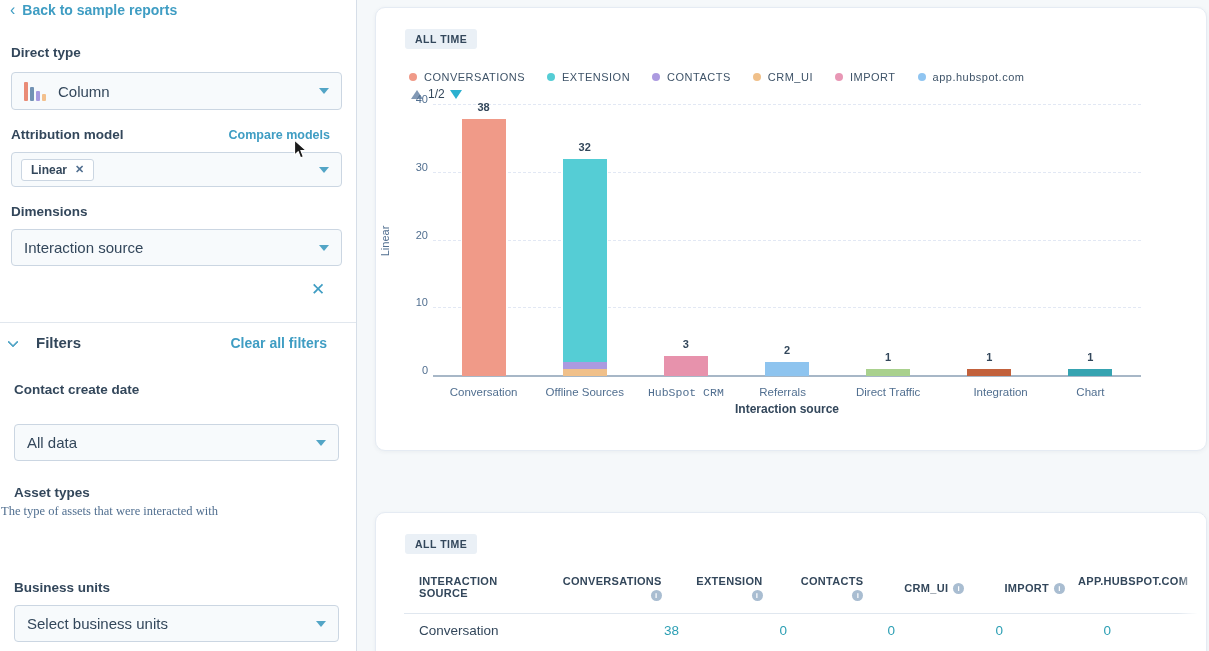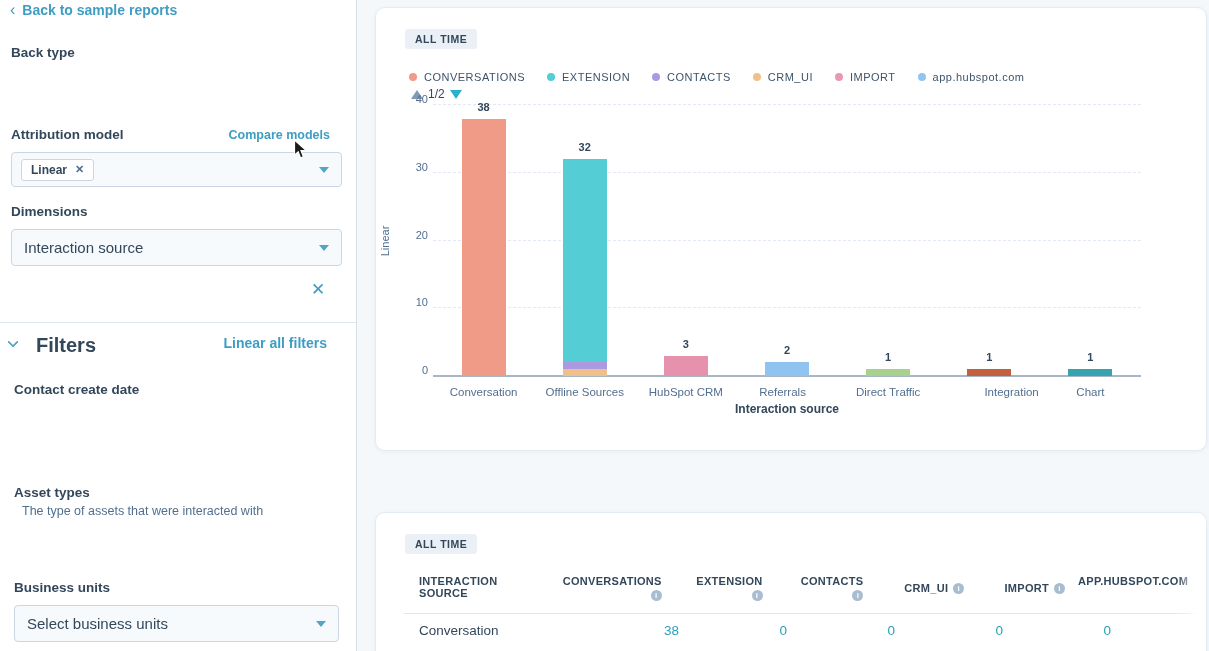--- a/index.html
+++ b/index.html
@@ -47,21 +47,21 @@
   }
   .chip-x { font-size: 11px; color: #516f90; cursor: pointer; }
   .remove-x { color: #3f9dc3; font-size: 17px; font-weight: 400; cursor: pointer; }
 
   .divider { position: absolute; left: 0; right: 0; border-top: 1px solid #e1e7ee; }
   .filters-caret {
     display: inline-block; width: 8px; height: 8px;
     border-left: 2px solid #53a5c6; border-bottom: 2px solid #53a5c6;
     transform: rotate(-45deg); border-radius: 1px;
   }
-  .filters-title { font-size: 20px; font-weight: 700; }
+  .filters-title { font-size: 15px; font-weight: 700; }
   .grp-title { font-size: 13.5px; font-weight: 700; color: #33475b; }
   .grp-desc { font-size: 12.5px; color: #516f90; }
 
   
   .card {
     position: absolute; background: #ffffff; border: 1px solid #e5ebf3;
     border-radius: 10px; box-shadow: 0 1px 4px rgba(45,62,80,0.06);
   }
   .card-chart { left: 375px; top: 7px; width: 832px; height: 444px; }
   .card-table { left: 375px; top: 512px; width: 832px; height: 200px; overflow: hidden; }
@@ -129,21 +129,31 @@
 <body>
 
 <div class="app">
 
   <aside class="sidebar">
     <a class="back-link abs" style="left:10px; top:2px;">
       <span class="back-chevron">‹</span>
       <span>Back to sample reports</span>
     </a>
 
-    <div class="sec-label abs" style="left:11px; top:45px;">Back type</div>
+    <div class="sec-label abs" style="left:11px; top:45px;">Direct type</div>
+    <div class="dd abs" style="left:11px; top:72px; width:331px; height:38px;">
+      <span class="col-icon">
+          <i class="cb cb1"></i>
+          <i class="cb cb2"></i>
+          <i class="cb cb3"></i>
+          <i class="cb cb4"></i>
+        </span>
+      <span class="dd-text">Column</span>
+      <span class="caret"></span>
+    </div>
 
     <div class="sec-label abs" style="left:11px; top:127px;">Attribution model</div>
     <a class="link small-link abs" style="right:26px; top:128px;">Compare models</a>
     <div class="dd abs" style="left:11px; top:152px; width:331px; height:35px; padding-left:9px;">
       <span class="chip">
         <span>Linear</span>
         <span class="chip-x">✕</span>
       </span>
       <span class="caret"></span>
     </div>
@@ -152,26 +162,30 @@
     <div class="dd abs" style="left:11px; top:229px; width:331px; height:37px;">
       <span class="dd-text">Interaction source</span>
       <span class="caret"></span>
     </div>
     <span class="remove-x abs" style="left:311px; top:279px;">✕</span>
 
     <div class="divider" style="top:322px;"></div>
 
     <span class="filters-caret abs" style="left:9px; top:338px;"></span>
     <div class="filters-title abs" style="left:36px; top:334px;">Filters</div>
-    <a class="link abs" style="right:29px; top:335px; font-size:14px;">Linear all filters</a>
+    <a class="link abs" style="right:29px; top:335px; font-size:14px;">Clear all filters</a>
 
     <div class="grp-title abs" style="left:14px; top:382px;">Contact create date</div>
+    <div class="dd abs" style="left:14px; top:424px; width:325px; height:37px;">
+      <span class="dd-text">All data</span>
+      <span class="caret"></span>
+    </div>
 
     <div class="grp-title abs" style="left:14px; top:485px;">Asset types</div>
-    <div class="grp-desc abs" style="left:22px; top:504px;">The type of assets that were interacted with</div>
+    <div class="grp-desc abs" style="left:1px; top:504px;font-family:Liberation Serif, serif;">The type of assets that were interacted with</div>
 
     <div class="grp-title abs" style="left:14px; top:580px;">Business units</div>
     <div class="dd abs" style="left:14px; top:605px; width:325px; height:37px;">
       <span class="dd-text">Select business units</span>
       <span class="caret"></span>
     </div>
   </aside>
 
   <section class="card card-chart">
     <span class="badge abs" style="left:29px; top:21px;">ALL TIME</span>
@@ -228,36 +242,36 @@
           <div class="bar-seg" style="bottom: 0px; height: 6.775px; background: rgb(240, 192, 138);"></div>
           <div class="bar-seg" style="bottom: 6.775px; height: 6.775px; background: rgb(172, 154, 224);"></div>
           <div class="bar-seg" style="bottom: 13.55px; height: 203.25px; background: rgb(85, 205, 213);"></div>
         </div>
         <span class="bar-value" style="left: 111.714px; bottom: 222.8px;">32</span>
         <span class="cat-label" style="left: 101.143px; width: 101.143px;">Offline Sources</span>
         <div class="bar-stack" style="left: 230.857px; height: 20.325px;">
           <div class="bar-seg" style="bottom: 0px; height: 20.325px; background: rgb(231, 146, 172);"></div>
         </div>
         <span class="bar-value" style="left: 212.857px; bottom: 26.325px;">3</span>
-        <span class="cat-label" style="left: 202.286px; width: 101.143px;">HubSpot CRM</span>
+        <span class="cat-label" style="left: 202.286px; width: 101.143px; font-family: Liberation Mono, monospace;">HubSpot CRM</span>
         <div class="bar-stack" style="left: 332px; height: 13.55px;">
           <div class="bar-seg" style="bottom: 0px; height: 13.55px; background: rgb(142, 196, 239);"></div>
         </div>
         <span class="bar-value" style="left: 314px; bottom: 19.55px;">2</span>
         <span class="cat-label" style="left: 299px; width: 101.143px;">Referrals</span>
         <div class="bar-stack" style="left: 433.143px; height: 6.775px;">
           <div class="bar-seg" style="bottom: 0px; height: 6.775px; background: rgb(169, 209, 142);"></div>
         </div>
         <span class="bar-value" style="left: 415.143px; bottom: 12.775px;">1</span>
         <span class="cat-label" style="left: 404.571px; width: 101.143px;">Direct Traffic</span>
         <div class="bar-stack" style="left: 534.286px; height: 6.775px;">
           <div class="bar-seg" style="bottom: 0px; height: 6.775px; background: rgb(194, 97, 60);"></div>
         </div>
         <span class="bar-value" style="left: 516.286px; bottom: 12.775px;">1</span>
-        <span class="cat-label" style="left: 528px; width: 101.143px;">Integration</span>
+        <span class="cat-label" style="left: 517px; width: 101.143px;">Integration</span>
         <div class="bar-stack" style="left: 635.429px; height: 6.775px;">
           <div class="bar-seg" style="bottom: 0px; height: 6.775px; background: rgb(54, 163, 177);"></div>
         </div>
         <span class="bar-value" style="left: 617.429px; bottom: 12.775px;">1</span>
         <span class="cat-label" style="left: 606.857px; width: 101.143px;">Chart</span>
       </div>
   </section>
 
   <section class="card card-table">
     <span class="badge abs" style="left:29px; top:21px;">ALL TIME</span>

